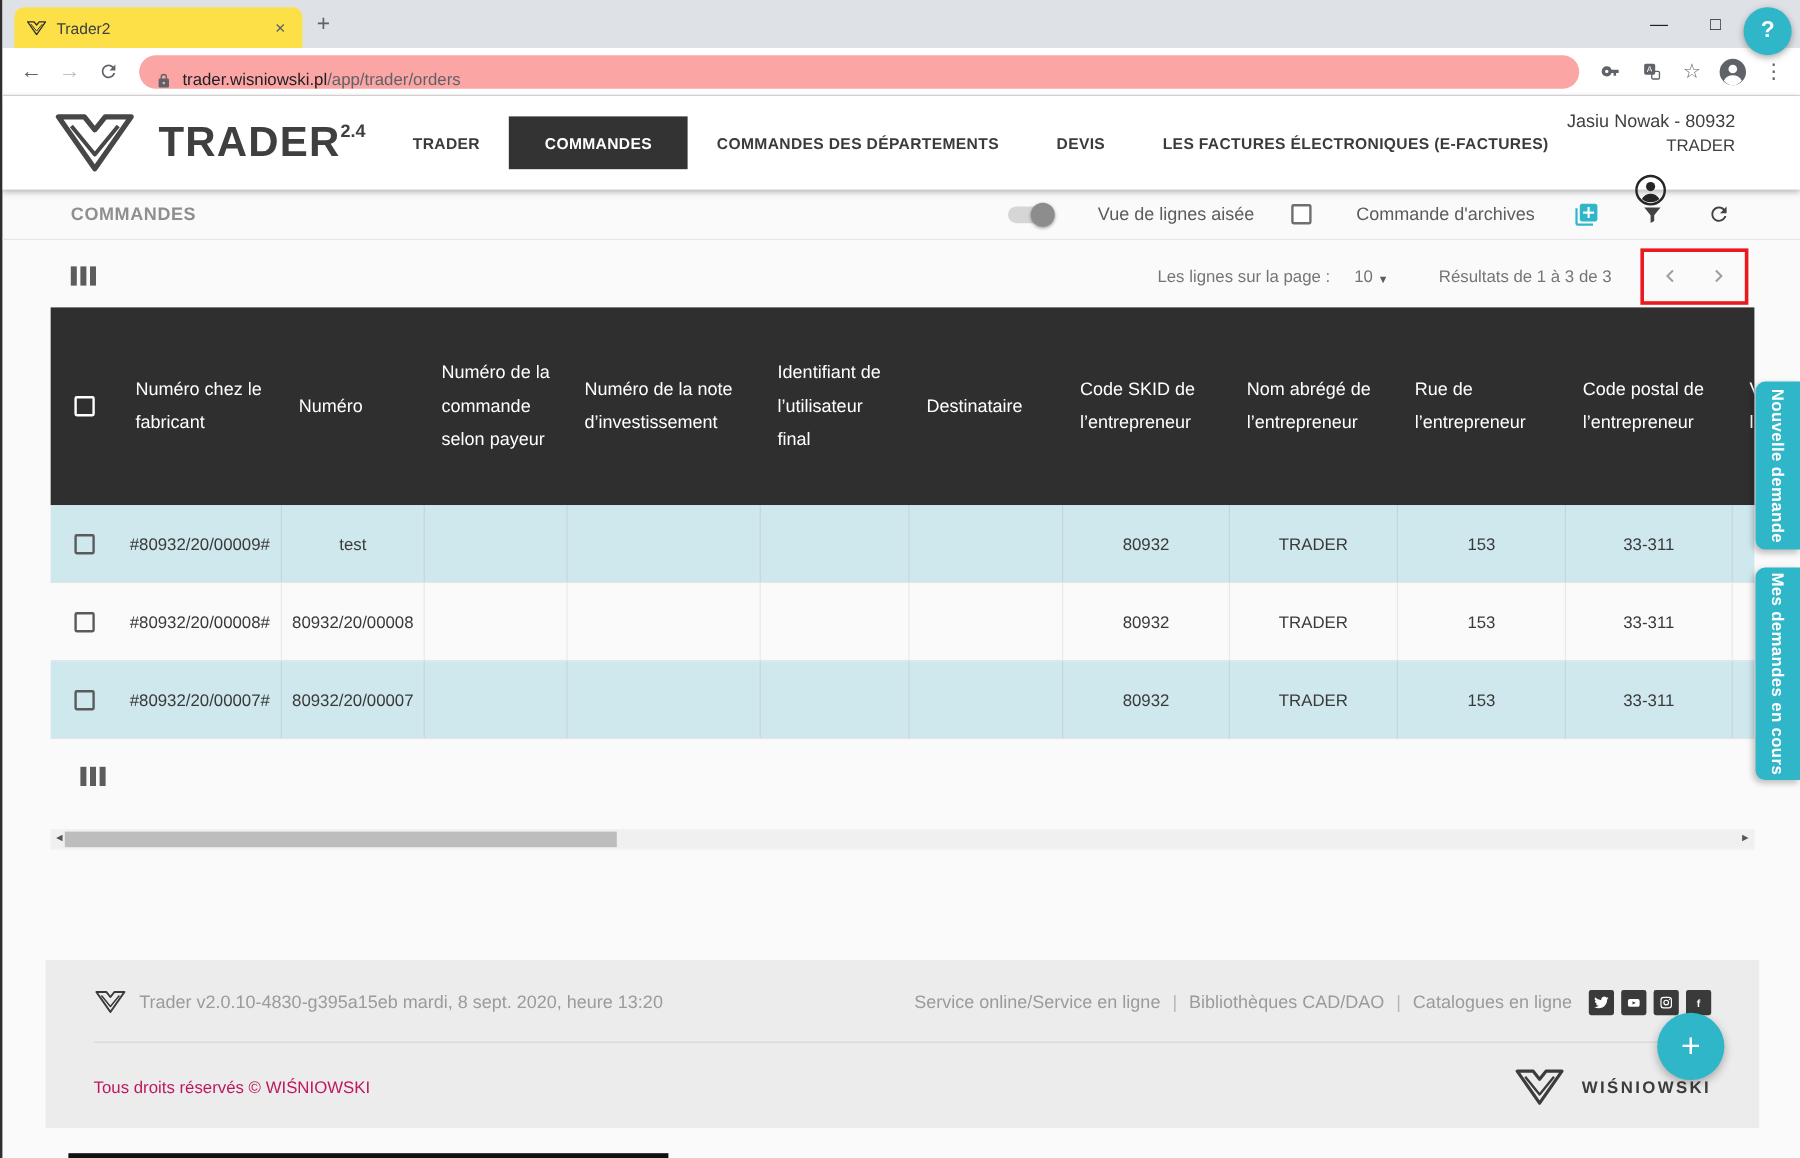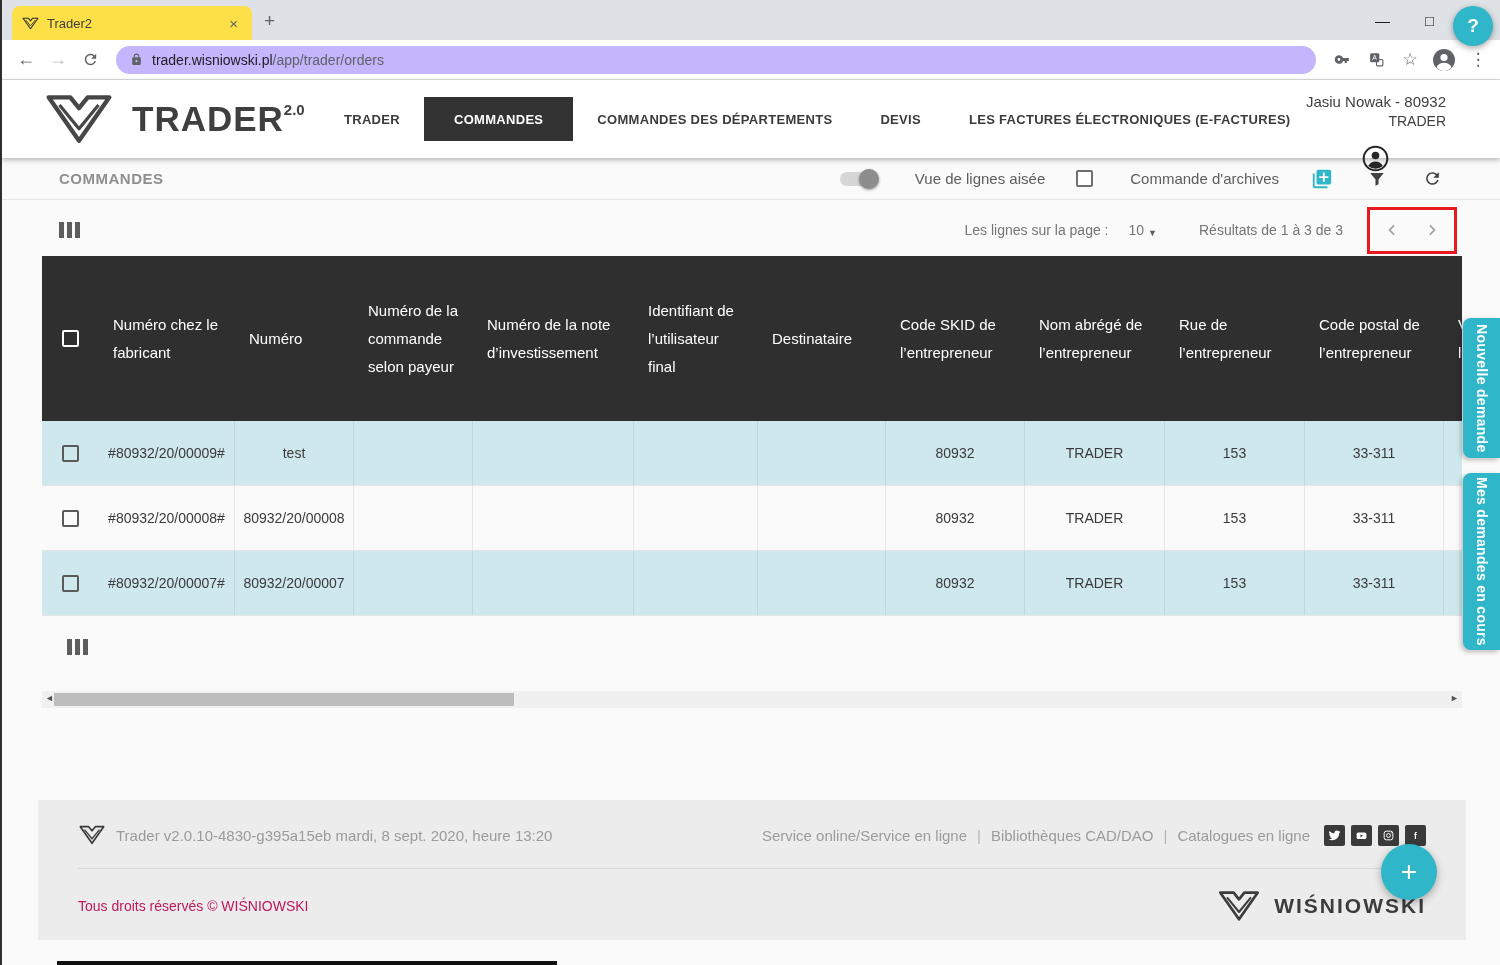--- a/index.html
+++ b/index.html
@@ -13,21 +13,21 @@
   .tab-title { font-size:13px; color:#3c4043; margin-left:8px; flex:1; white-space:nowrap; overflow:hidden; }
   .tab-close { font-size:15px; color:#5f6368; cursor:pointer; padding:0 4px; }
   .newtab { position:absolute; left:262px; top:10px; font-size:19px; color:#5f6368; cursor:pointer; }
   .winctl { position:absolute; right:0; top:0; height:40px; display:flex; align-items:center; }
   .winctl span { width:47px; text-align:center; font-size:15px; color:#202124; cursor:pointer; }
   .winctl .wclose { font-size:20px; }
 
   .chromebar { position:absolute; left:0; top:40px; width:100%; height:40px; background:#fff; border-bottom:1px solid #dcdcdc; display:flex; align-items:center; }
   .navbtn { width:32px; height:32px; display:flex; align-items:center; justify-content:center; font-size:18px; color:#5f6368; cursor:pointer; }
   .navbtn.fwd { color:#bdc1c6; }
-  .omnibox { margin-left:10px; width:1200px; height:28px; background:#c4b5fd; border-radius:14px; display:flex; align-items:center; padding:0 14px; }
+  .omnibox { margin-left:10px; width:1200px; height:28px; background:#fca5a5; border-radius:14px; display:flex; align-items:flex-end; padding:0 14px; }
   .urltext { font-size:14px; color:#202124; margin-left:9px; }
   .urltext .path { color:#5f6368; }
   .chromeicons { display:flex; align-items:center; margin-left:14px; gap:10px; }
   .cicon { width:24px; height:24px; display:flex; align-items:center; justify-content:center; color:#5f6368; font-size:17px; cursor:pointer; }
 
   
   .appheader { position:absolute; left:0; top:80px; width:100%; height:78px; background:#fff; box-shadow:0 2px 5px rgba(0,0,0,.28); z-index:5; }
   .logo { position:absolute; left:40px; top:13px; display:flex; align-items:center; gap:16px; }
   .brandtext { font-size:35px; font-weight:800; color:#3f3f3f; letter-spacing:1px; }
   .brandsup { font-size:15px; font-weight:800; vertical-align:16px; letter-spacing:0; }
@@ -98,21 +98,21 @@
   .frow1-right { margin-left:auto; display:flex; align-items:center; gap:14px; }
   .flinks { font-size:15px; color:#9b9b9b; display:flex; align-items:center; gap:10px; }
   .flink { cursor:pointer; }
   .fsep { color:#b5b5b5; }
   .socials { display:flex; gap:6px; }
   .soc { width:21px; height:21px; background:#3a3a3a; border-radius:2px; display:flex; align-items:center; justify-content:center; cursor:pointer; }
   .fdivider { position:absolute; left:40px; right:40px; top:68px; height:1px; background:#d8d8d8; }
   .frow2 { position:absolute; left:40px; right:40px; top:84px; height:44px; display:flex; align-items:center; }
   .fcopy { font-size:14px; color:#be185d; }
   .fbrandbig { margin-left:auto; display:flex; align-items:center; gap:12px; }
-  .fbrandtext { font-size:21px; font-weight:800; color:#3c3c3c; letter-spacing:2px; }
+  .fbrandtext { font-size:14px; font-weight:800; color:#3c3c3c; letter-spacing:2px; }
   .fab { position:absolute; left:1379px; top:844px; width:56px; height:56px; border-radius:50%; background:#2fb6c9; color:#fff; font-size:28px; font-weight:400; display:flex; align-items:center; justify-content:center; box-shadow:0 3px 8px rgba(0,0,0,.3); cursor:pointer; z-index:9; }
 
   .sliver { position:absolute; left:55px; bottom:0; width:500px; height:4px; background:#101010; }
   svg { display:block; }
 </style>
 </head>
 <body>
 
 <svg width="0" height="0" style="position:absolute">
   <defs>
@@ -182,21 +182,21 @@
       </div>
       <div class="cicon">⋮</div>
     </div>
   </div>
 
   <div class="appheader">
     <div class="logo">
       <svg width="74" height="52" viewBox="0 0 64 48" color="#474747">
           <use href="#wmark"></use>
         </svg>
-      <div><span class="brandtext">TRADER</span><span class="brandtext brandsup">2.0</span></div>
+      <div><span class="brandtext">TRADER</span><span class="brandtext brandsup">2.4</span></div>
     </div>
     <div class="mainnav">
       <div class="navitem">TRADER</div>
       <div class="navitem active">COMMANDES</div>
       <div class="navitem">COMMANDES DES DÉPARTEMENTS</div>
       <div class="navitem">DEVIS</div>
       <div class="navitem">LES FACTURES ÉLECTRONIQUES (E-FACTURES)</div>
     </div>
     <div class="userwrap">
       <div class="usertext">

